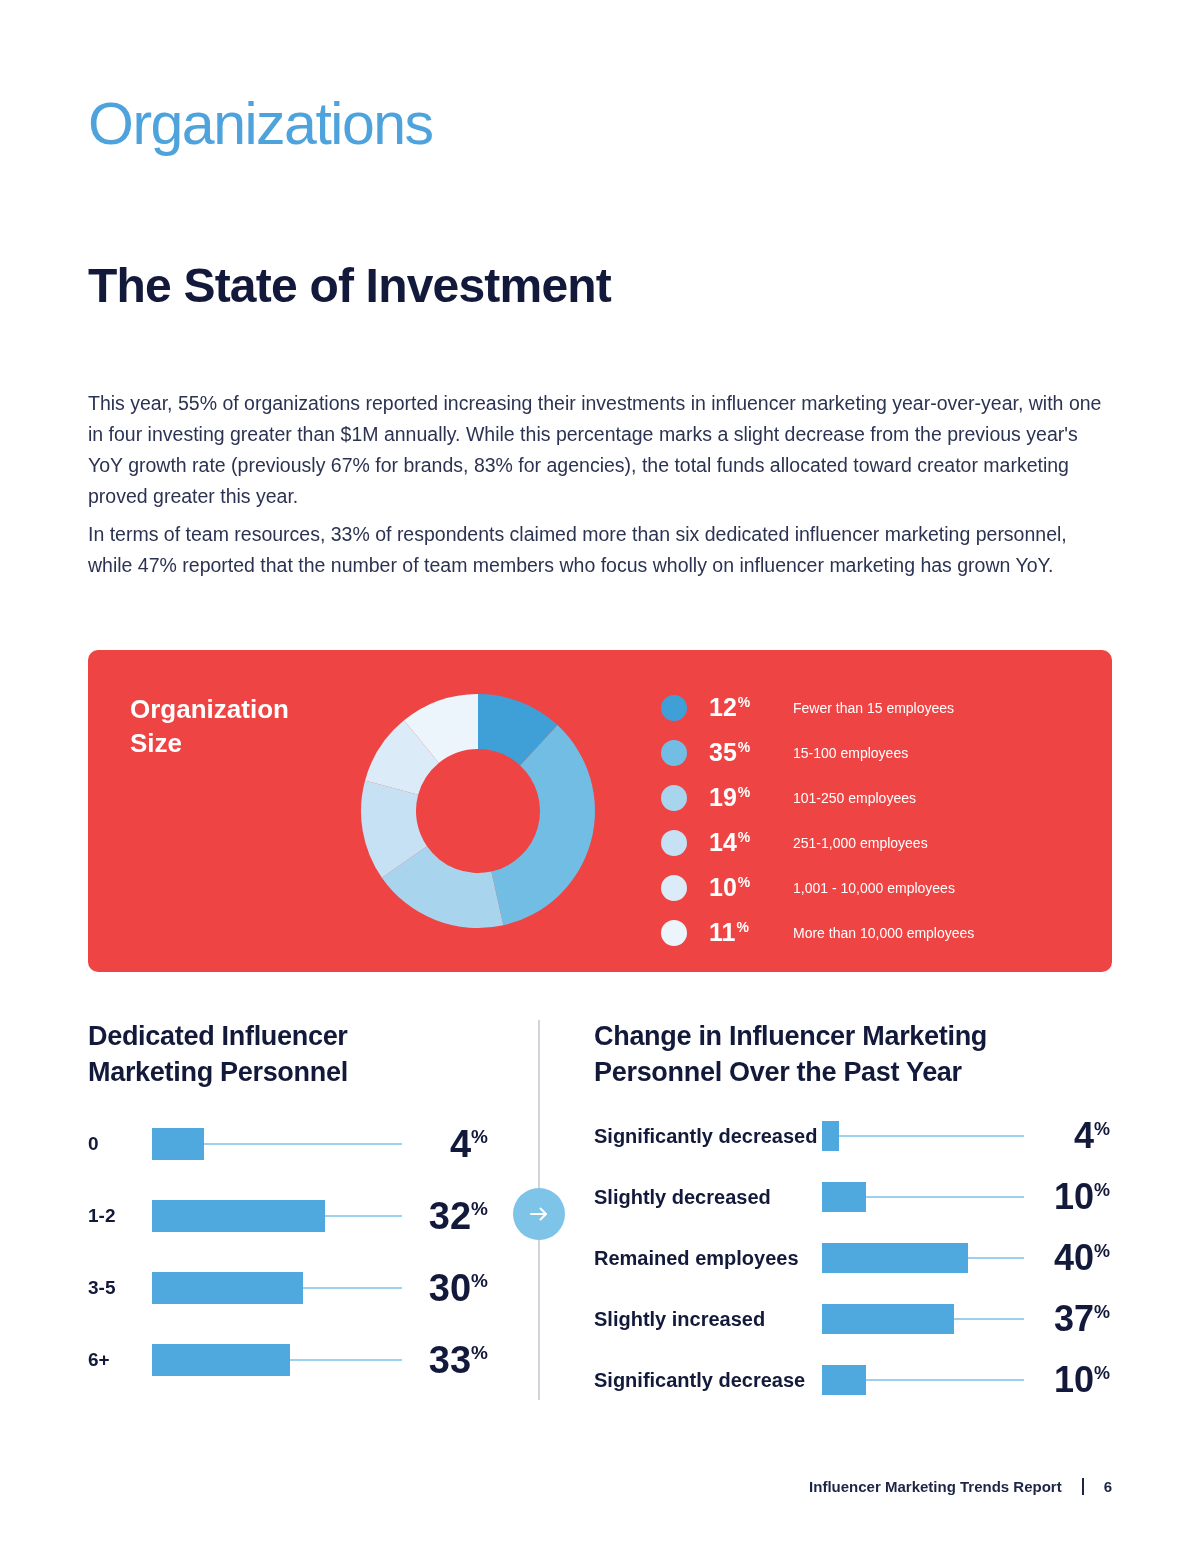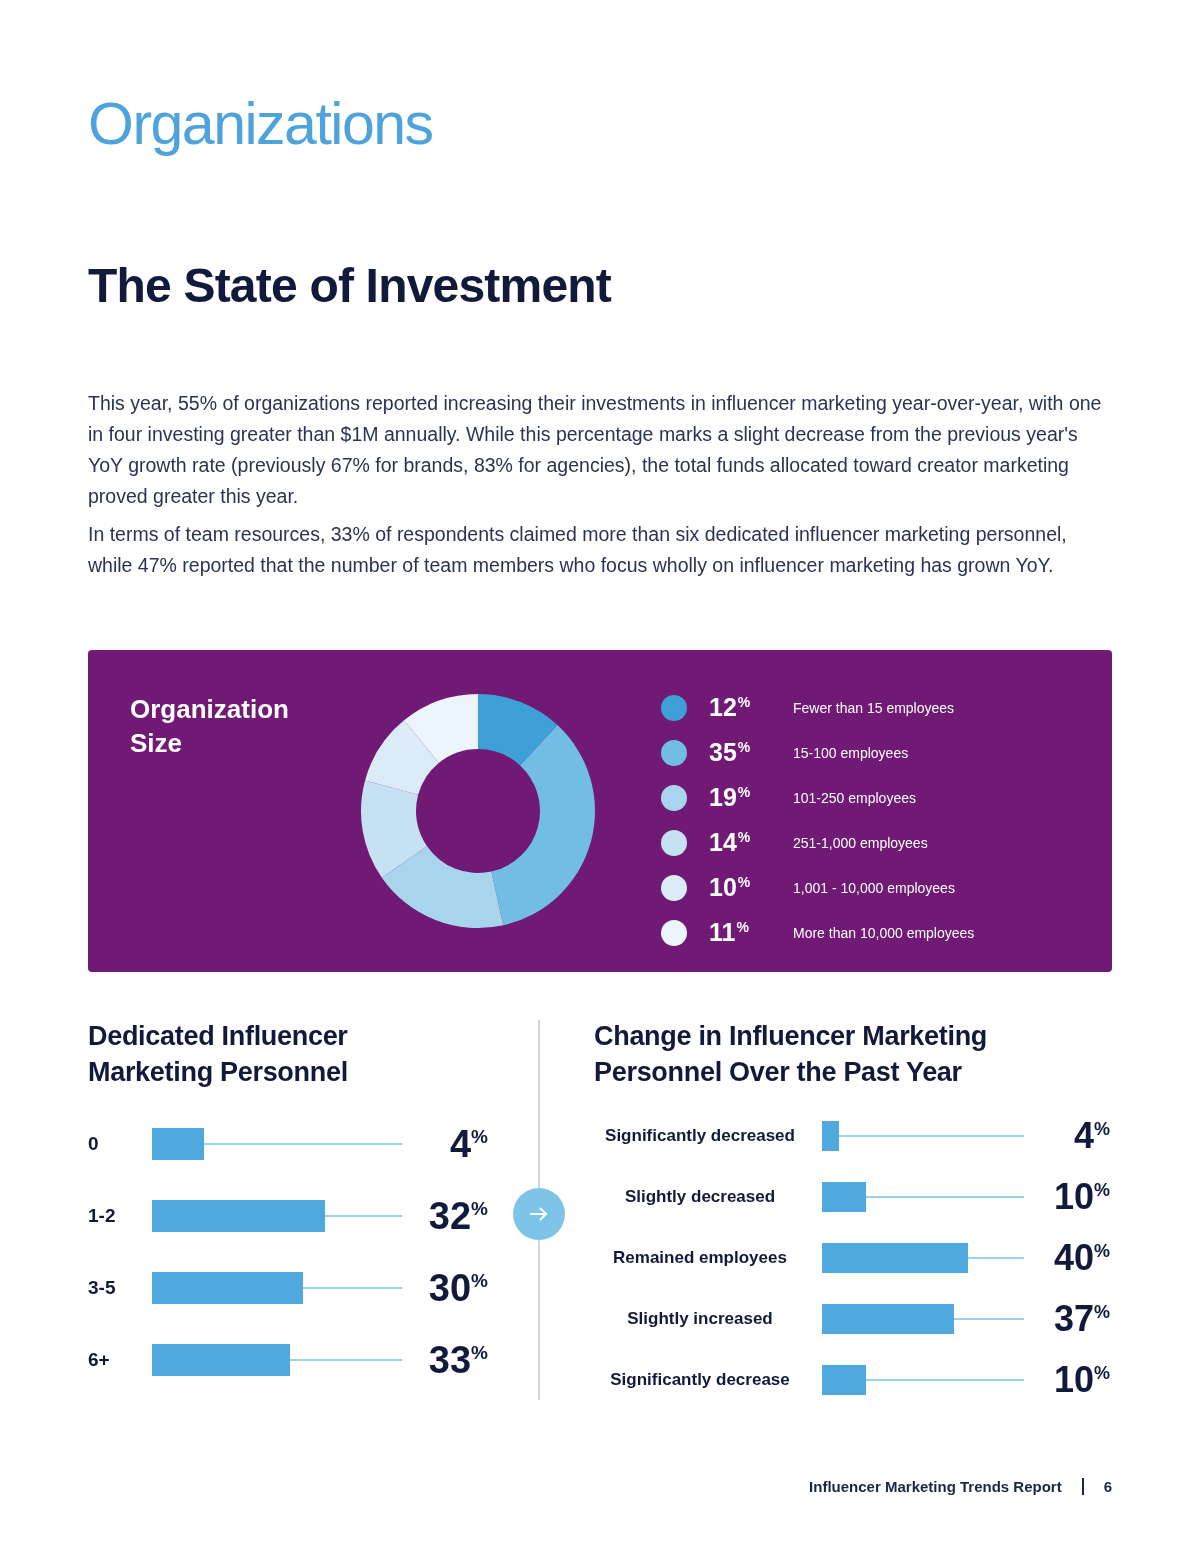--- a/index.html
+++ b/index.html
@@ -54,22 +54,22 @@
   .para-1 { top: 374px; margin-top: 14px; }
   .para-2 { top: 519px; }
 
   
   .card {
     position: absolute;
     left: 88px;
     top: 650px;
     width: 1024px;
     height: 322px;
-    background: #701a75;
-    border-radius: 4px;
+    background: #ef4444;
+    border-radius: 10px;
   }
 
   .card-title {
     position: absolute;
     left: 42px;
     top: 42px;
     font-size: 26px;
     font-weight: 700;
     line-height: 34px;
     color: #ffffff;
@@ -199,23 +199,23 @@
   .rrow {
     position: absolute;
     left: 594px;
     width: 516px;
     height: 52px;
     display: flex;
     align-items: center;
   }
   .rrow-label {
     width: 228px;
-    text-align: center;
+    text-align: left;
     padding-right: 16px;
-    font-size: 17px;
+    font-size: 20px;
     font-weight: 700;
     color: #13193a;
     white-space: nowrap;
   }
   .rrow-bar {
     height: 30px;
     background: #4FA8DE;
     flex: 0 0 auto;
   }
   .rrow-line {

